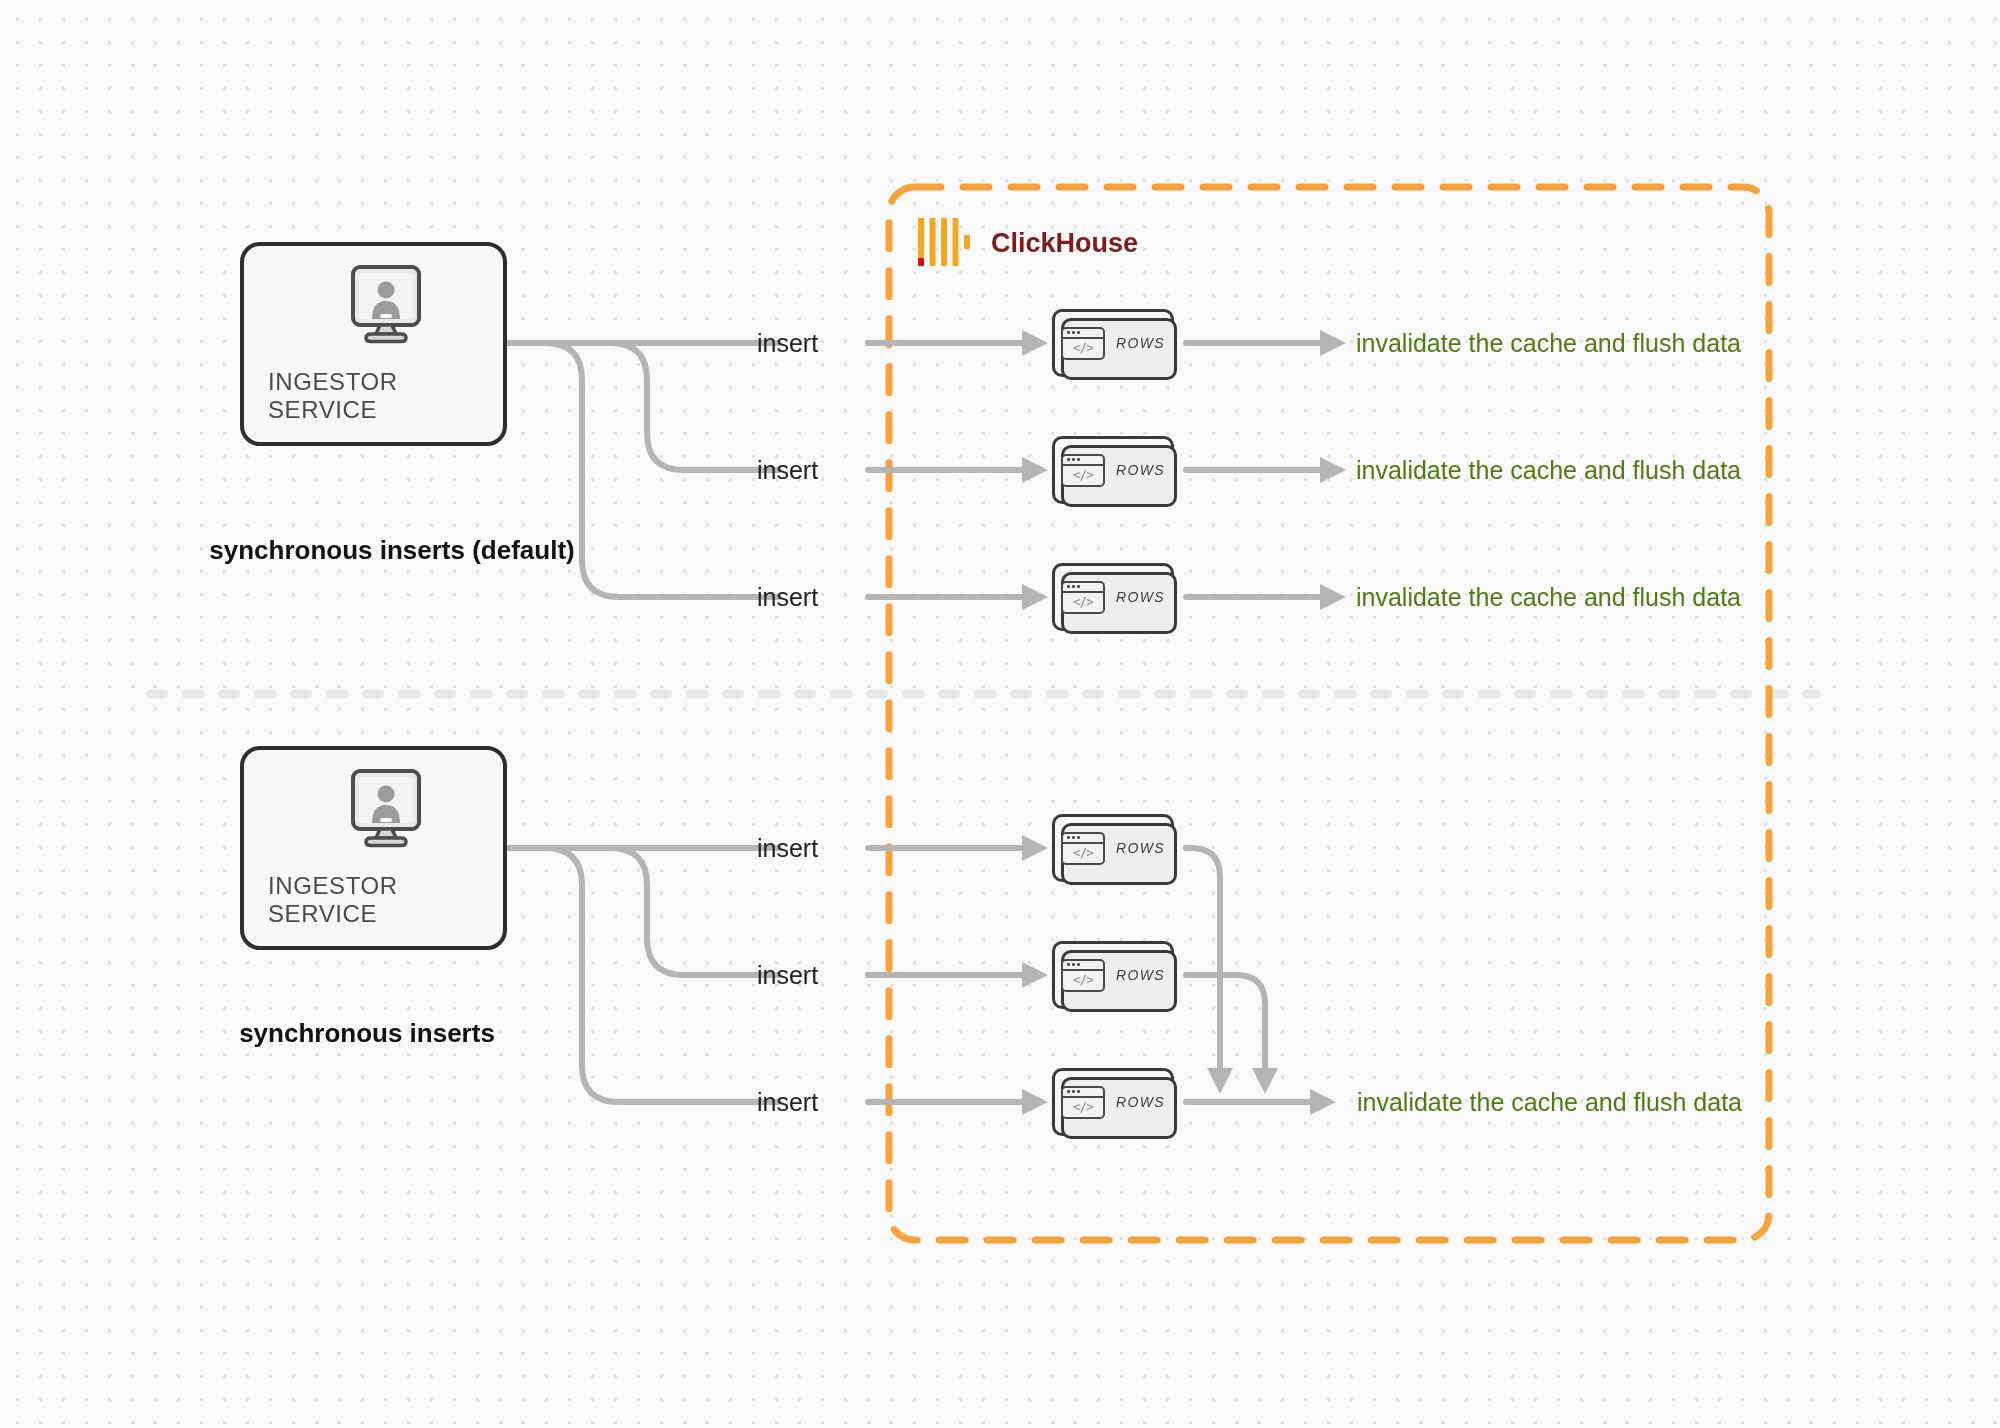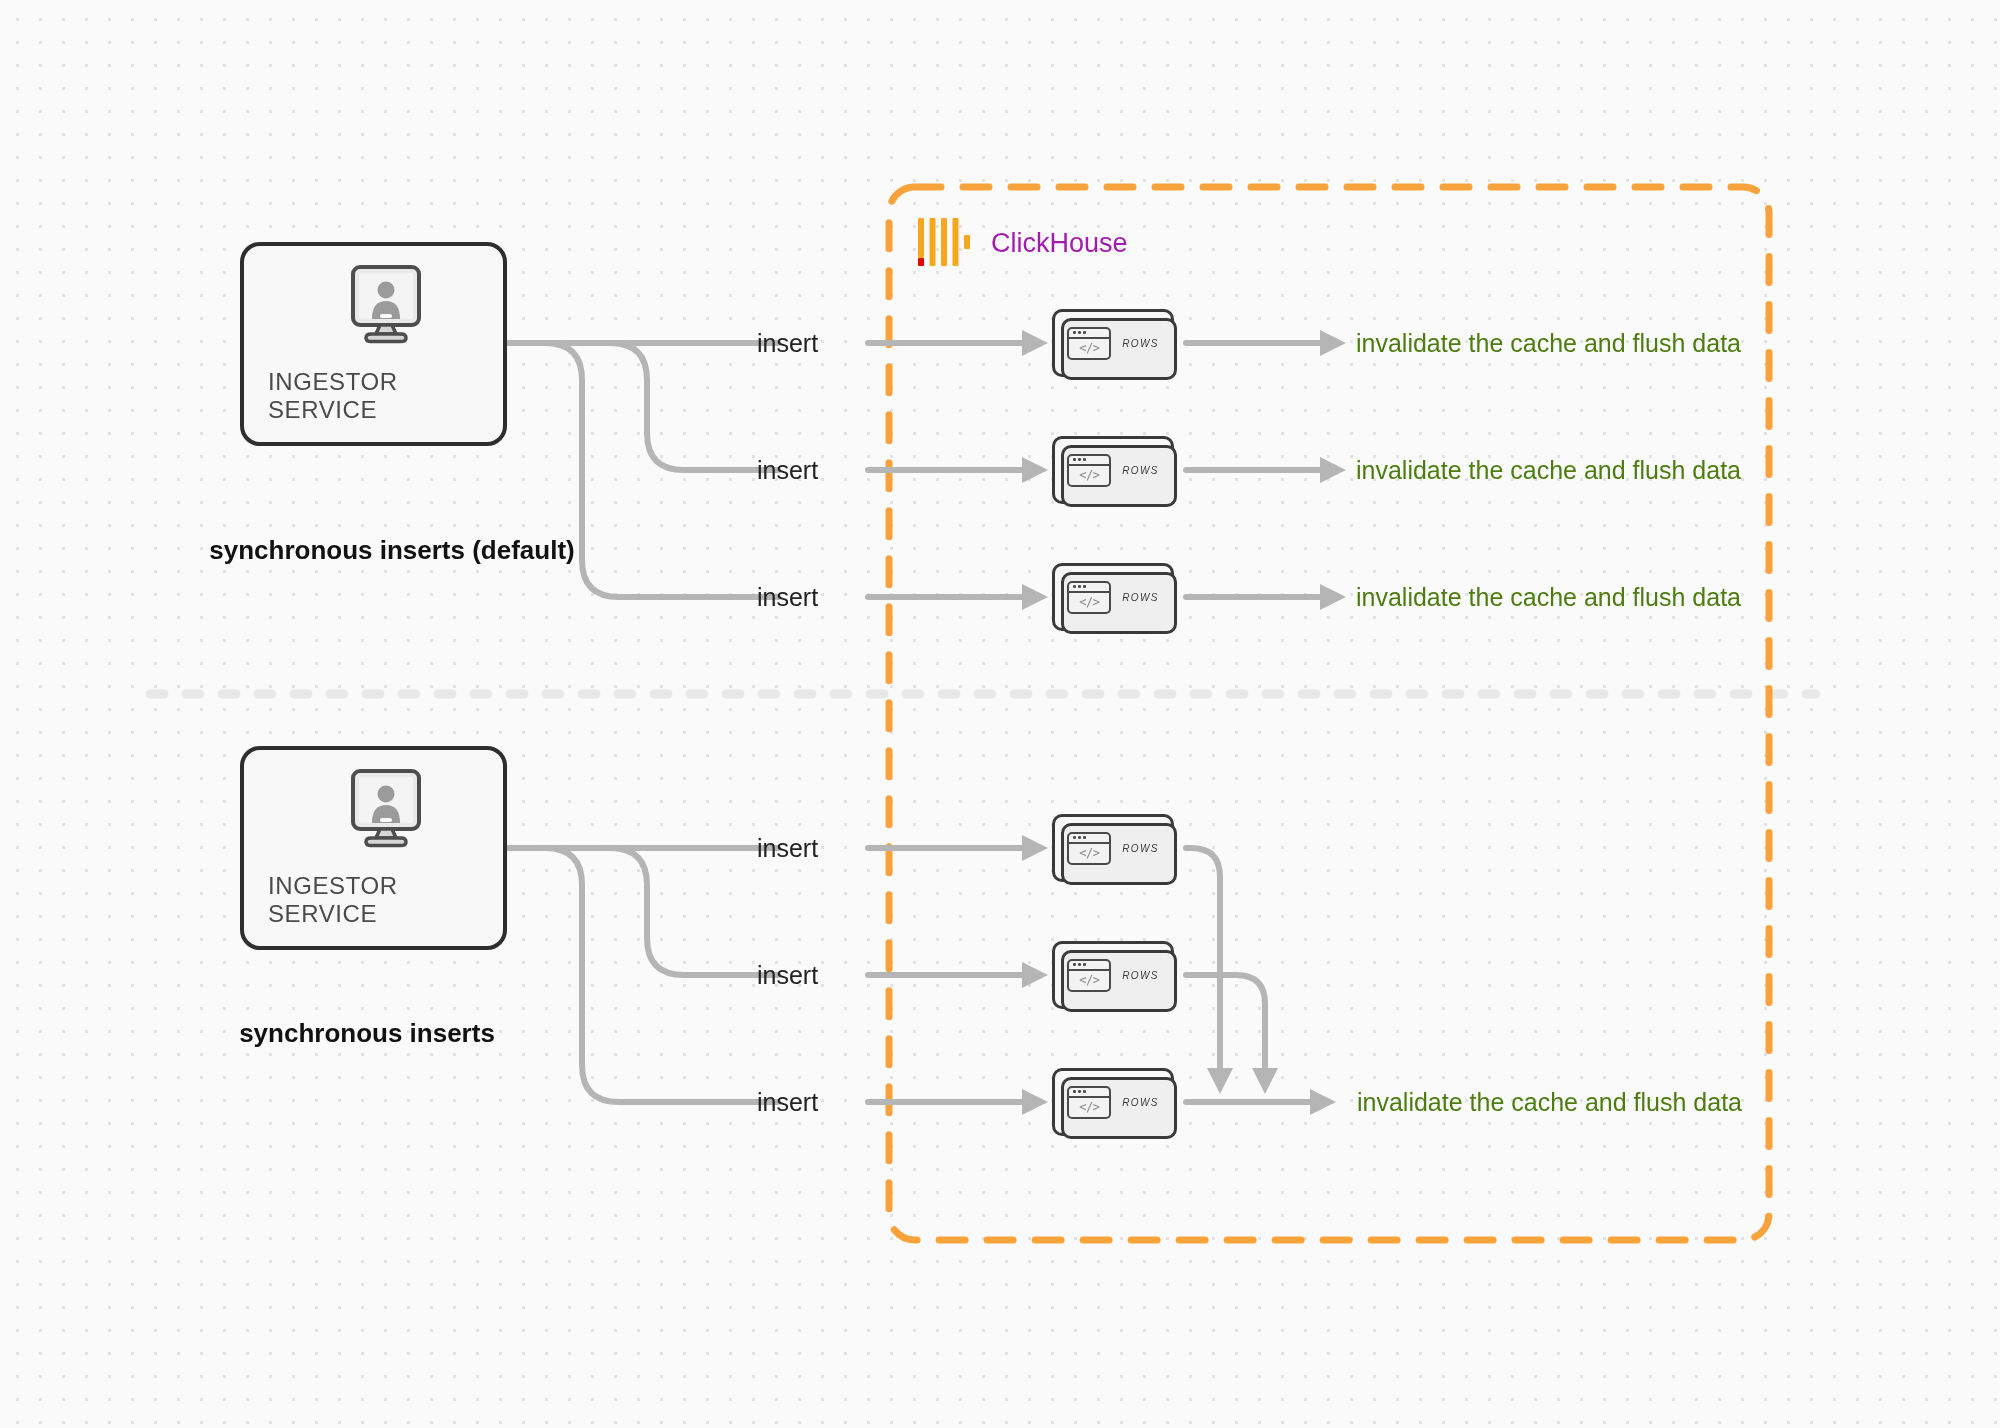--- a/index.html
+++ b/index.html
@@ -47,35 +47,35 @@
   .card::before{
     content:"";
     position:absolute;left:6px;top:6px;
     width:100%;height:100%;
     background:#efefef;
     border:3px solid #3a3a3a;
     border-radius:10px;
     box-sizing:border-box;
     z-index:-1;
   }
-  .rows-label{font-style:italic;font-size:10px;color:#3d3d3d;letter-spacing:1.3px;}
+  .rows-label{font-style:italic;font-size:14px;color:#3d3d3d;letter-spacing:1.3px;}
   .mini-browser{
     width:44px;height:33px;
     border:2px solid #4a4a4a;border-radius:5px;
     background:#f3f3f3;box-sizing:border-box;
     display:flex;flex-direction:column;
   }
   .mb-top{height:8px;border-bottom:2px solid #4a4a4a;display:flex;align-items:center;gap:2.5px;padding-left:4px;}
   .mb-top i{width:2.5px;height:2.5px;border-radius:50%;background:#4a4a4a;}
   .mb-body{flex:1;display:flex;align-items:center;justify-content:center;
     font-family:"DejaVu Sans Mono",monospace;font-size:12px;color:#8b8b8b;letter-spacing:-0.5px;}
 
   
   .ch-logo{display:flex;align-items:center;gap:17px;}
-  .ch-label{font-size:27px;font-weight:400;color:#a21caf;}
+  .ch-label{font-size:27px;font-weight:700;color:#7f1d1d;}
 </style>
 </head>
 <body>
 
 <svg id="wires" width="2000" height="1428" viewBox="0 0 2000 1428">
 
   <path d="M150 694 H1816" stroke="#e8e8e8" stroke-width="9" stroke-linecap="round" stroke-dasharray="14 22" fill="none"></path>
 
   <rect x="889" y="187" width="880" height="1053" rx="26" fill="none" stroke="#f8a23c" stroke-width="7" stroke-linecap="round" stroke-dasharray="26 22"></rect>
 

